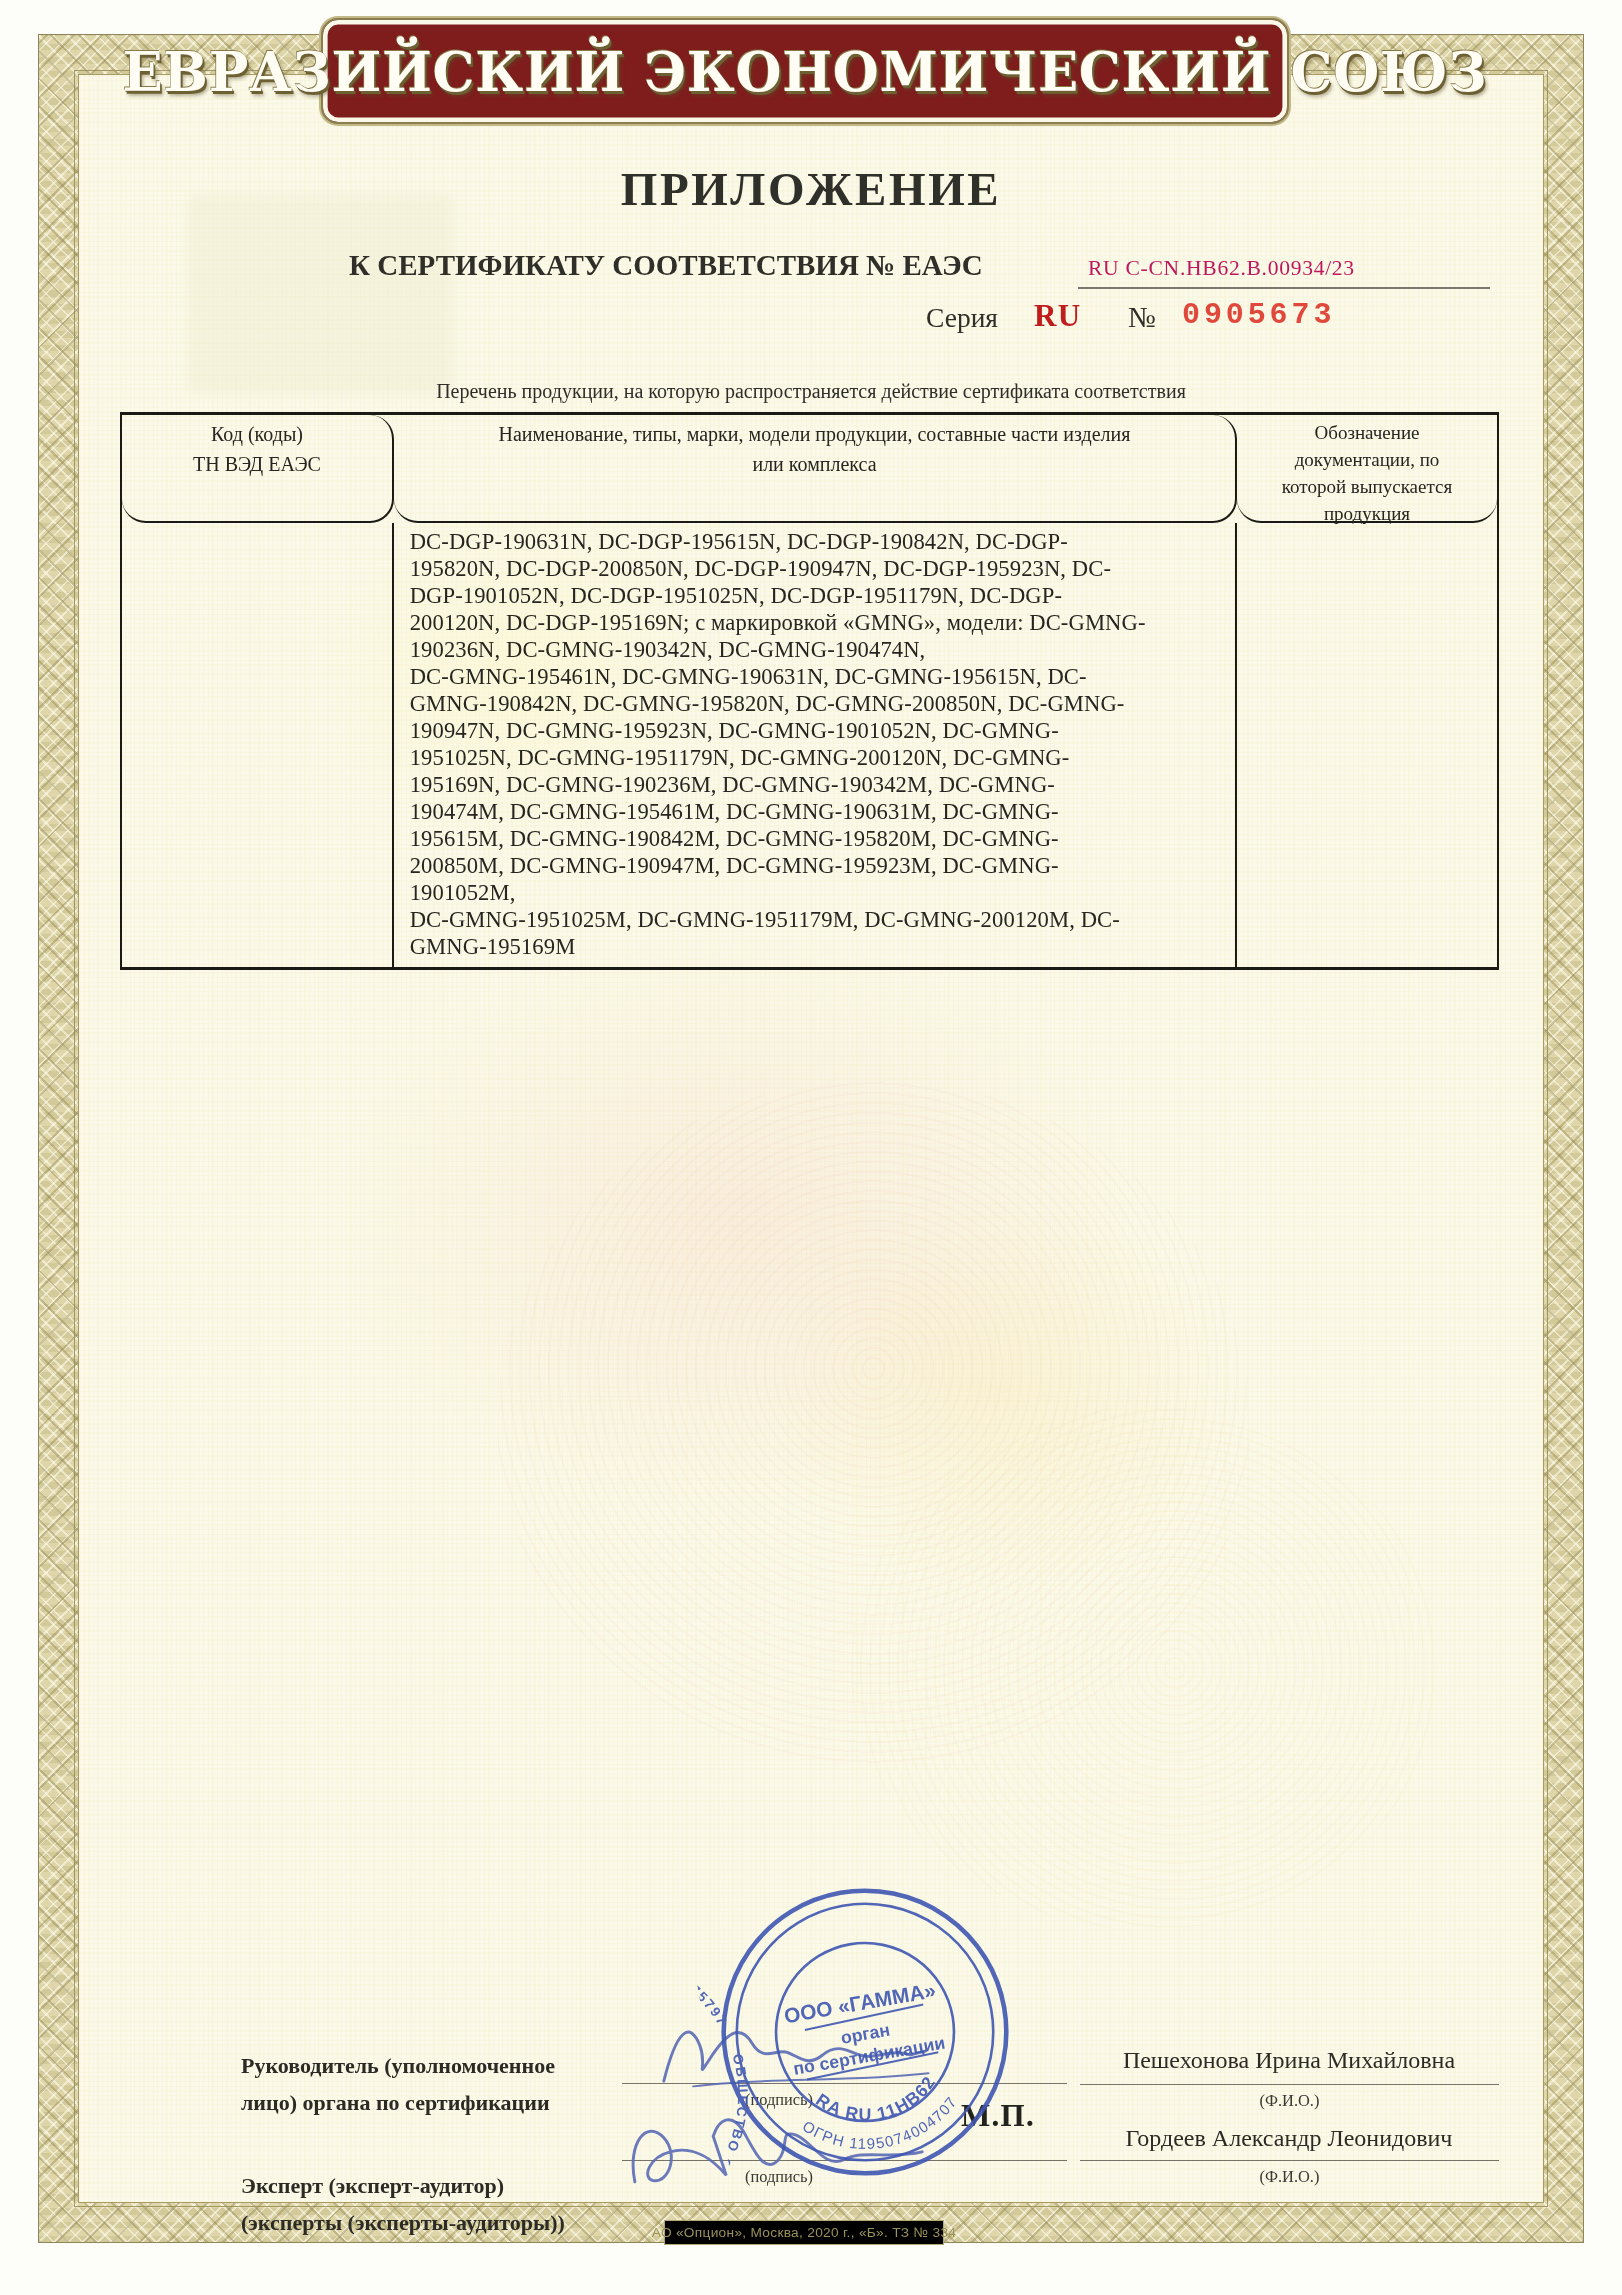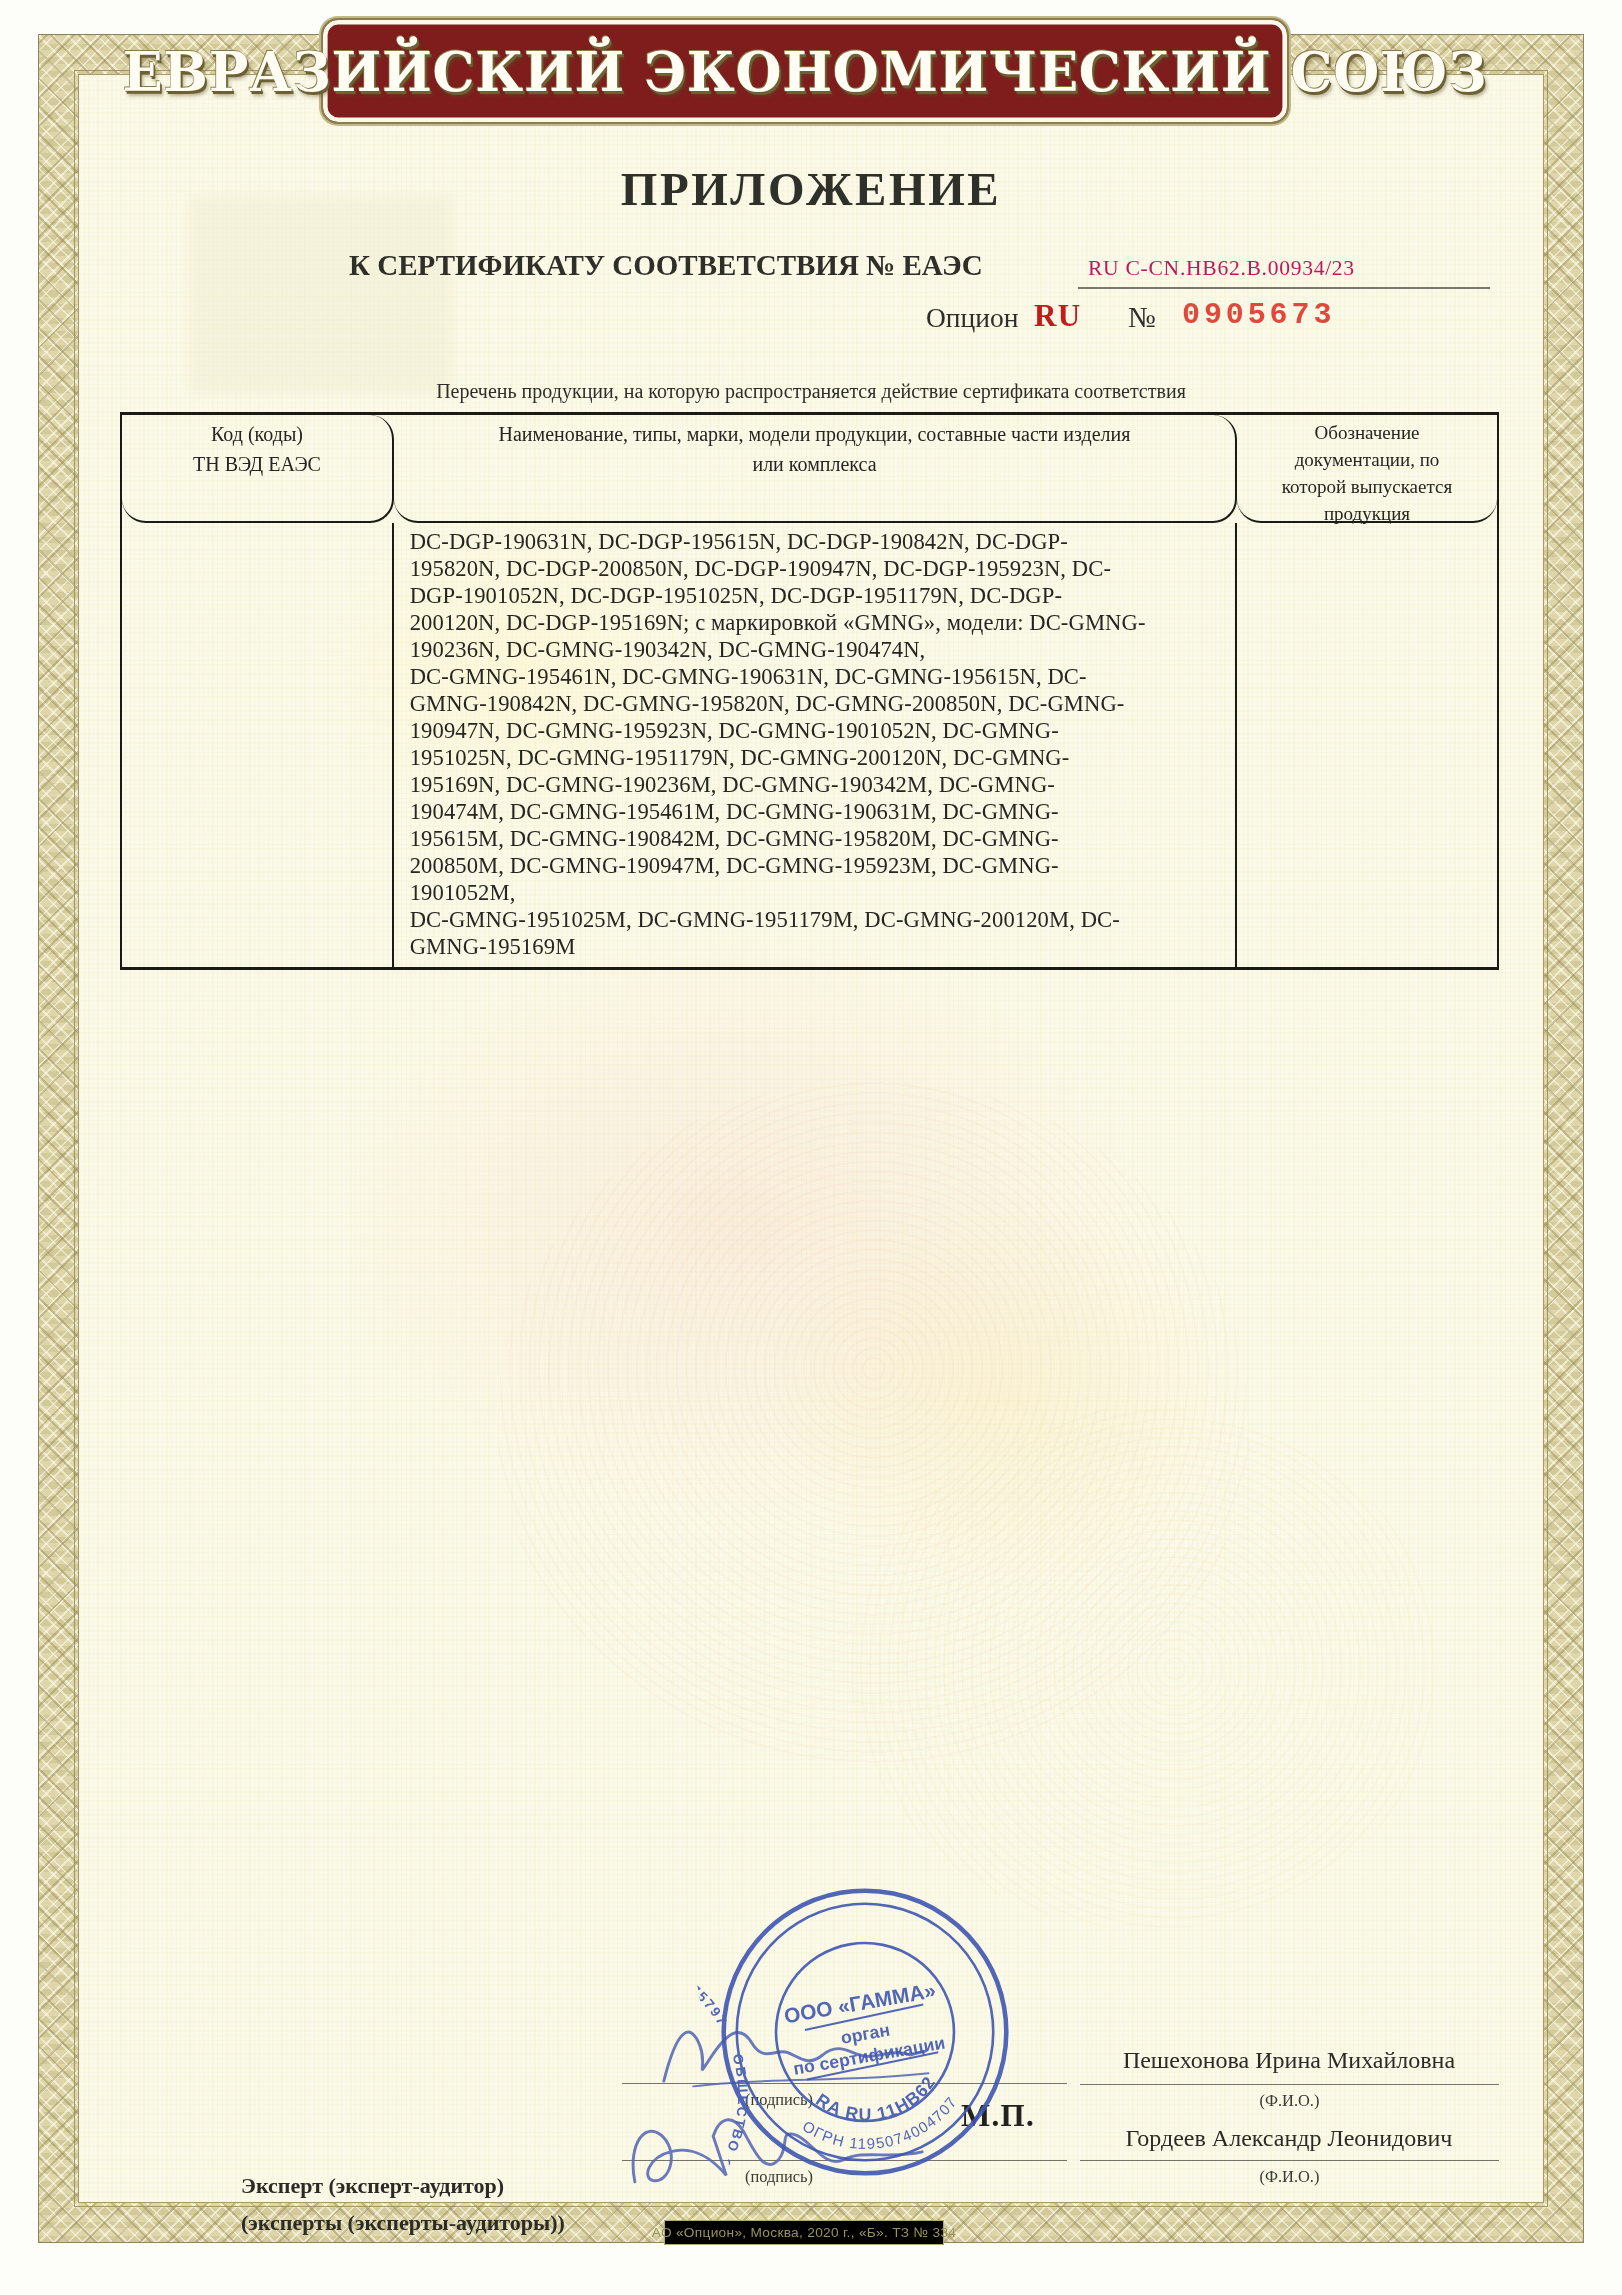--- a/index.html
+++ b/index.html
@@ -106,21 +106,21 @@
   <div class="banner">
     <div class="banner-text">ЕВРАЗИЙСКИЙ ЭКОНОМИЧЕСКИЙ СОЮЗ</div>
   </div>
 
   <div class="title">ПРИЛОЖЕНИЕ</div>
 
   <div class="subtitle-label">К СЕРТИФИКАТУ СООТВЕТСТВИЯ № ЕАЭС</div>
   <div class="cert-number">RU C-CN.HB62.B.00934/23</div>
   <div class="cert-underline"></div>
 
-  <div class="series-label">Опцион</div>
+  <div class="series-label">Серия</div>
   <div class="series-value">RU</div>
   <div class="number-sign">№</div>
   <div class="blank-number">0905673</div>
 
   <div class="intro">Перечень продукции, на которую распространяется действие сертификата соответствия</div>
 
   <div class="products-table">
     <div class="th">Код (коды)
 ТН ВЭД ЕАЭС</div>
     <div class="th">Наименование, типы, марки, модели продукции, составные части изделия
@@ -142,20 +142,22 @@
 195169N, DC-GMNG-190236M, DC-GMNG-190342M, DC-GMNG-
 190474M, DC-GMNG-195461M, DC-GMNG-190631M, DC-GMNG-
 195615M, DC-GMNG-190842M, DC-GMNG-195820M, DC-GMNG-
 200850M, DC-GMNG-190947M, DC-GMNG-195923M, DC-GMNG-
 1901052M,
 DC-GMNG-1951025M, DC-GMNG-1951179M, DC-GMNG-200120M, DC-
 GMNG-195169M</div>
     <div class="td"></div>
   </div>
 
+  <div class="role role1">Руководитель (уполномоченное
+лицо) органа по сертификации</div>
   <div class="role role2">Эксперт (эксперт-аудитор)
 (эксперты (эксперты-аудиторы))</div>
 
   <div class="sig-line sig-line1"></div>
   <div class="small-label sig-label1">(подпись)</div>
   <div class="sig-line sig-line2"></div>
   <div class="small-label sig-label2">(подпись)</div>
 
   <div class="name name1">Пешехонова Ирина Михайловна</div>
   <div class="sig-line name-line1"></div>

